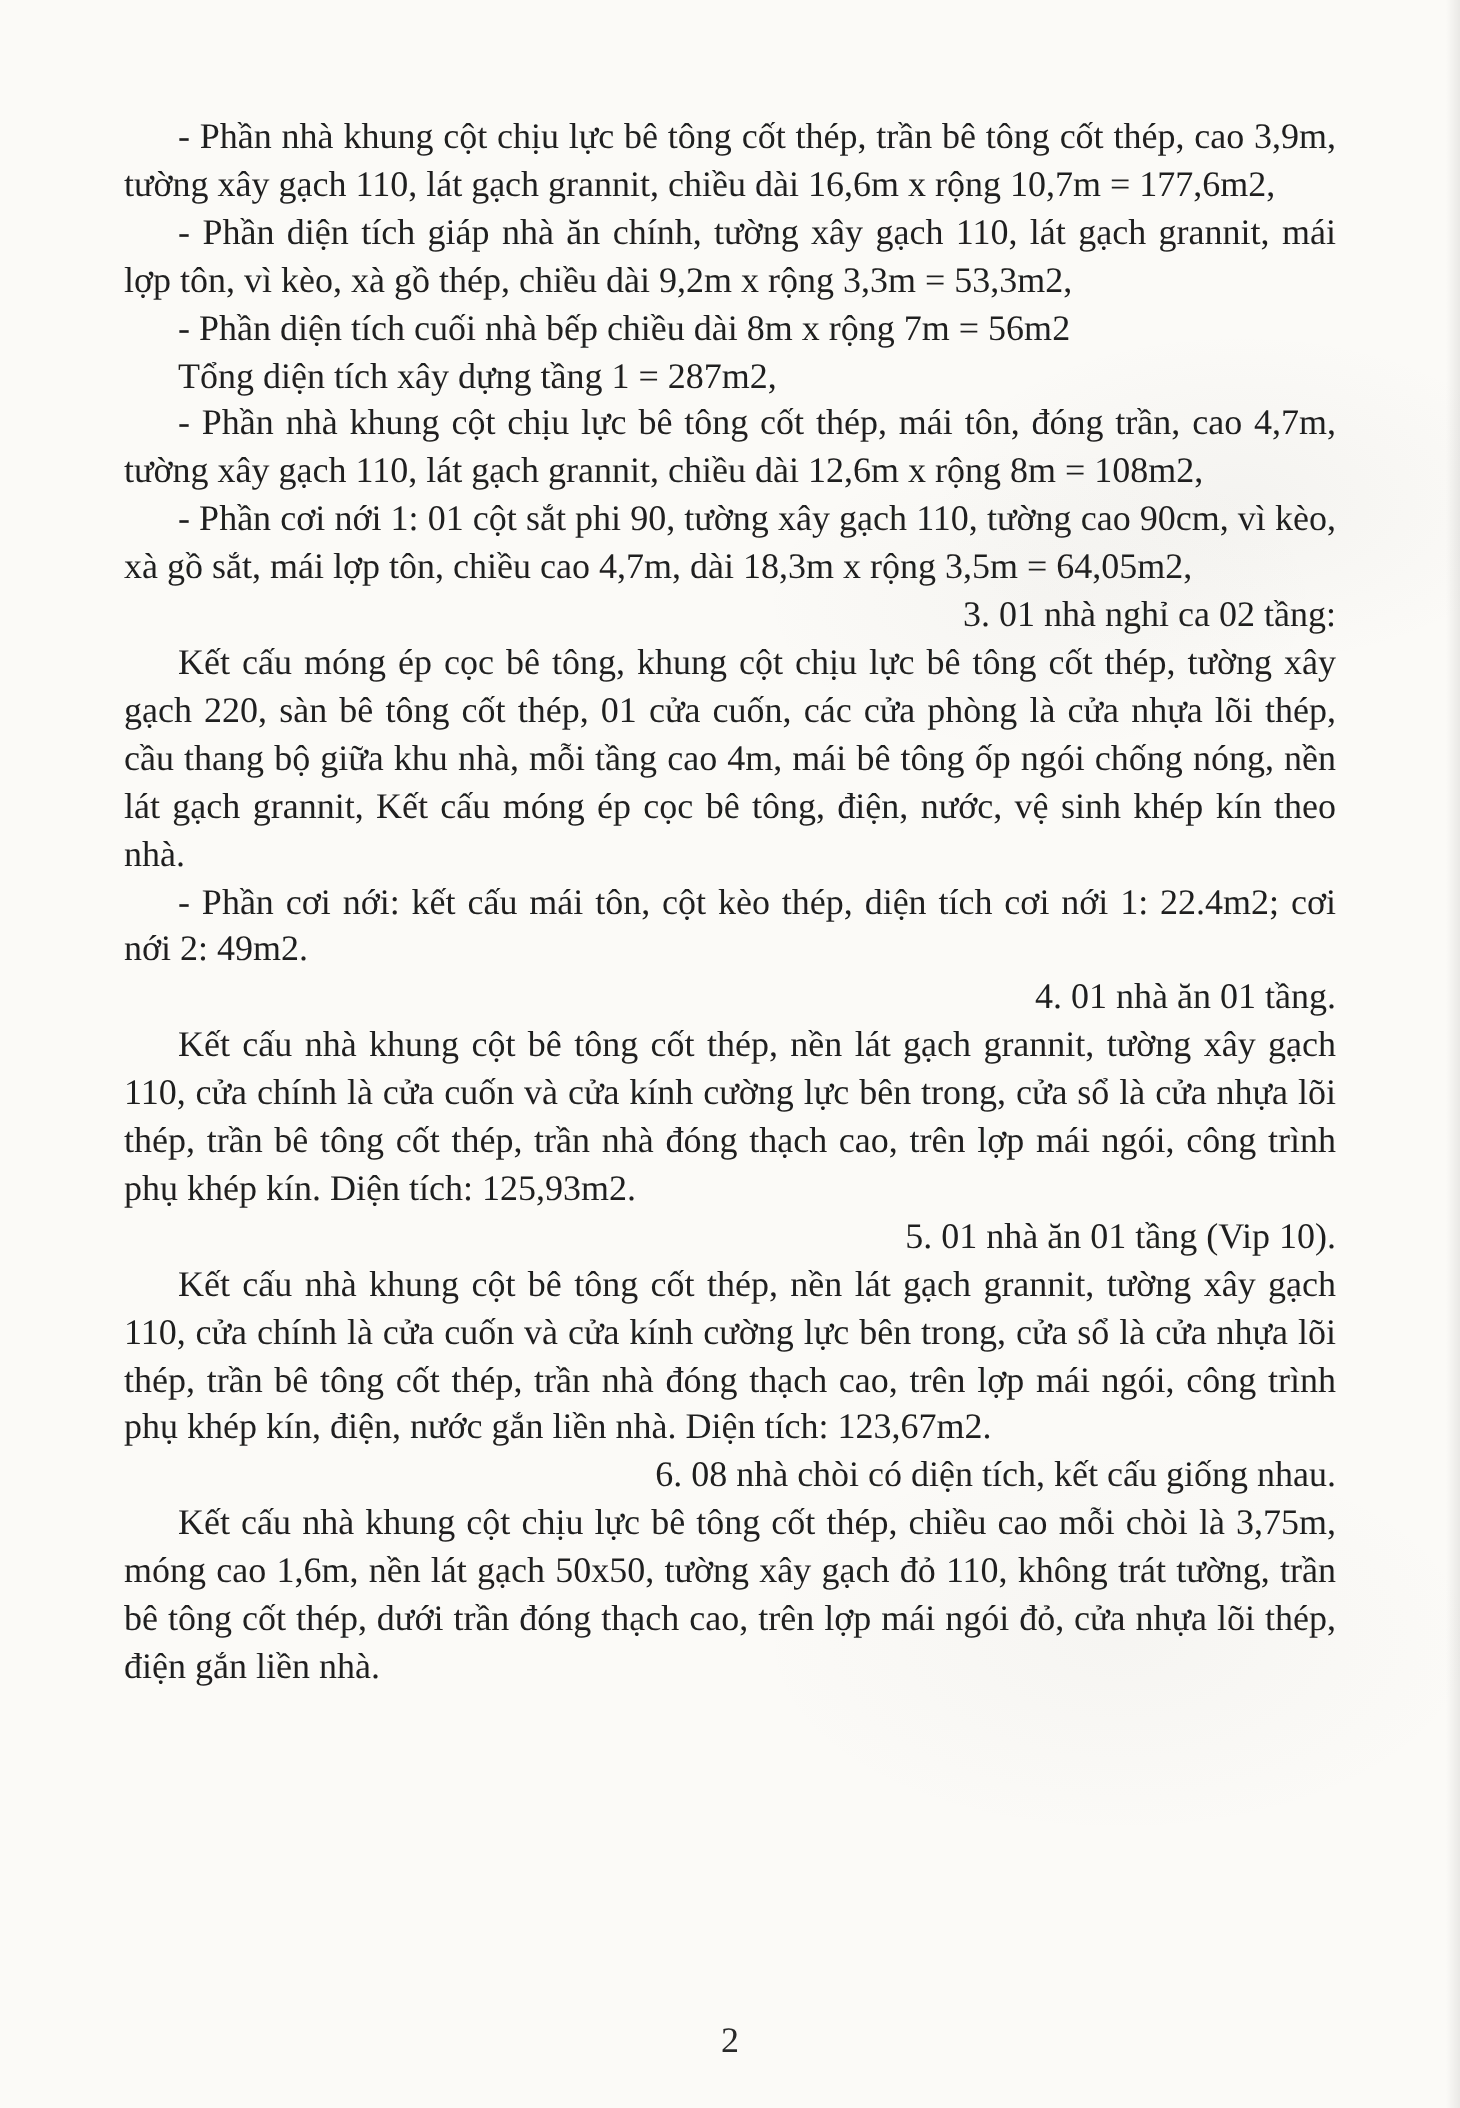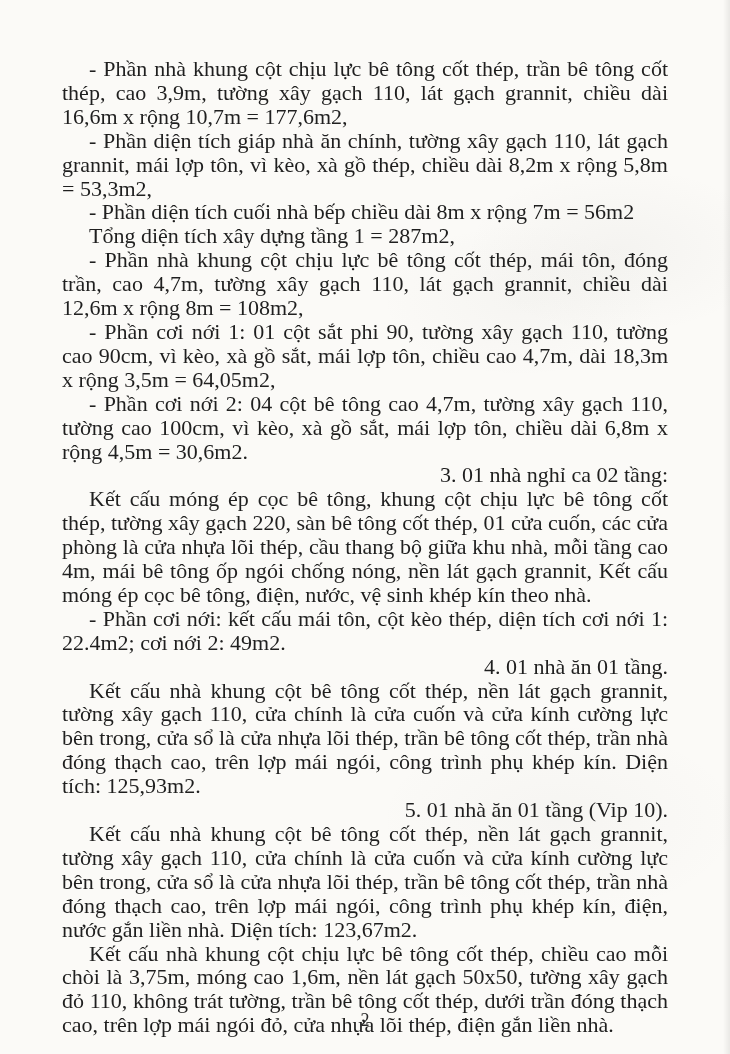--- a/index.html
+++ b/index.html
@@ -28,21 +28,21 @@
     right: 0;
     width: 7px;
     height: 100%;
     background: linear-gradient(to right, rgba(0,0,0,0), rgba(0,0,0,0.07));
   }
   .text-block {
     position: absolute;
     left: 62px;
     top: 57px;
     width: 606px;
-    font-size: 22px;
+    font-size: 18px;
     line-height: 23.9px;
     text-align: justify;
   }
   .text-block p {
     margin: 0;
     padding: 0;
     text-indent: 27px;
   }
   .text-block p.section-heading {
     font-weight: normal;
@@ -58,30 +58,30 @@
     line-height: 24px;
     color: #2a2a2a;
   }
 </style>
 </head>
 <body>
 
 <div class="page">
   <div class="text-block">
     <p>- Phần nhà khung cột chịu lực bê tông cốt thép, trần bê tông cốt thép, cao 3,9m, tường xây gạch 110, lát gạch grannit, chiều dài 16,6m x rộng 10,7m = 177,6m2,</p>
-    <p>- Phần diện tích giáp nhà ăn chính, tường xây gạch 110, lát gạch grannit, mái lợp tôn, vì kèo, xà gồ thép, chiều dài 8,2m x rộng 5,8m = 53,3m2,</p>
+    <p>- Phần diện tích giáp nhà ăn chính, tường xây gạch 110, lát gạch grannit, mái lợp tôn, vì kèo, xà gồ thép, chiều dài 9,2m x rộng 3,3m = 53,3m2,</p>
     <p>- Phần diện tích cuối nhà bếp chiều dài 8m x rộng 7m = 56m2</p>
     <p>Tổng diện tích xây dựng tầng 1 = 287m2,</p>
     <p>- Phần nhà khung cột chịu lực bê tông cốt thép, mái tôn, đóng trần, cao 4,7m, tường xây gạch 110, lát gạch grannit, chiều dài 12,6m x rộng 8m = 108m2,</p>
     <p>- Phần cơi nới 1: 01 cột sắt phi 90, tường xây gạch 110, tường cao 90cm, vì kèo, xà gồ sắt, mái lợp tôn, chiều cao 4,7m, dài 18,3m x rộng 3,5m = 64,05m2,</p>
-    <p>- Phần cơi nới 2: 04 cột bê tông cao 4,7m, tường xây gạch 110, tường cao 100cm, vì kèo, xà gồ sắt, mái lợp tôn, chiều dài 6,8m x rộng 4,5m = 30,6m2.</p>
     <p class="section-heading">3. 01 nhà nghỉ ca 02 tầng:</p>
     <p>Kết cấu móng ép cọc bê tông, khung cột chịu lực bê tông cốt thép, tường xây gạch 220, sàn bê tông cốt thép, 01 cửa cuốn, các cửa phòng là cửa nhựa lõi thép, cầu thang bộ giữa khu nhà, mỗi tầng cao 4m, mái bê tông ốp ngói chống nóng, nền lát gạch grannit, Kết cấu móng ép cọc bê tông, điện, nước, vệ sinh khép kín theo nhà.</p>
     <p>- Phần cơi nới: kết cấu mái tôn, cột kèo thép, diện tích cơi nới 1: 22.4m2; cơi nới 2: 49m2.</p>
     <p class="section-heading">4. 01 nhà ăn 01 tầng.</p>
     <p>Kết cấu nhà khung cột bê tông cốt thép, nền lát gạch grannit, tường xây gạch 110, cửa chính là cửa cuốn và cửa kính cường lực bên trong, cửa sổ là cửa nhựa lõi thép, trần bê tông cốt thép, trần nhà đóng thạch cao, trên lợp mái ngói, công trình phụ khép kín. Diện tích: 125,93m2.</p>
     <p class="section-heading">5. 01 nhà ăn 01 tầng (Vip 10).</p>
     <p>Kết cấu nhà khung cột bê tông cốt thép, nền lát gạch grannit, tường xây gạch 110, cửa chính là cửa cuốn và cửa kính cường lực bên trong, cửa sổ là cửa nhựa lõi thép, trần bê tông cốt thép, trần nhà đóng thạch cao, trên lợp mái ngói, công trình phụ khép kín, điện, nước gắn liền nhà. Diện tích: 123,67m2.</p>
+    <p class="section-heading">6. 08 nhà chòi có diện tích, kết cấu giống nhau.</p>
     <p>Kết cấu nhà khung cột chịu lực bê tông cốt thép, chiều cao mỗi chòi là 3,75m, móng cao 1,6m, nền lát gạch 50x50, tường xây gạch đỏ 110, không trát tường, trần bê tông cốt thép, dưới trần đóng thạch cao, trên lợp mái ngói đỏ, cửa nhựa lõi thép, điện gắn liền nhà.</p>
   </div>
   <div class="page-number">2</div>
   <div class="edge-shadow-right"></div>
 </div>
 
 </body></html>

